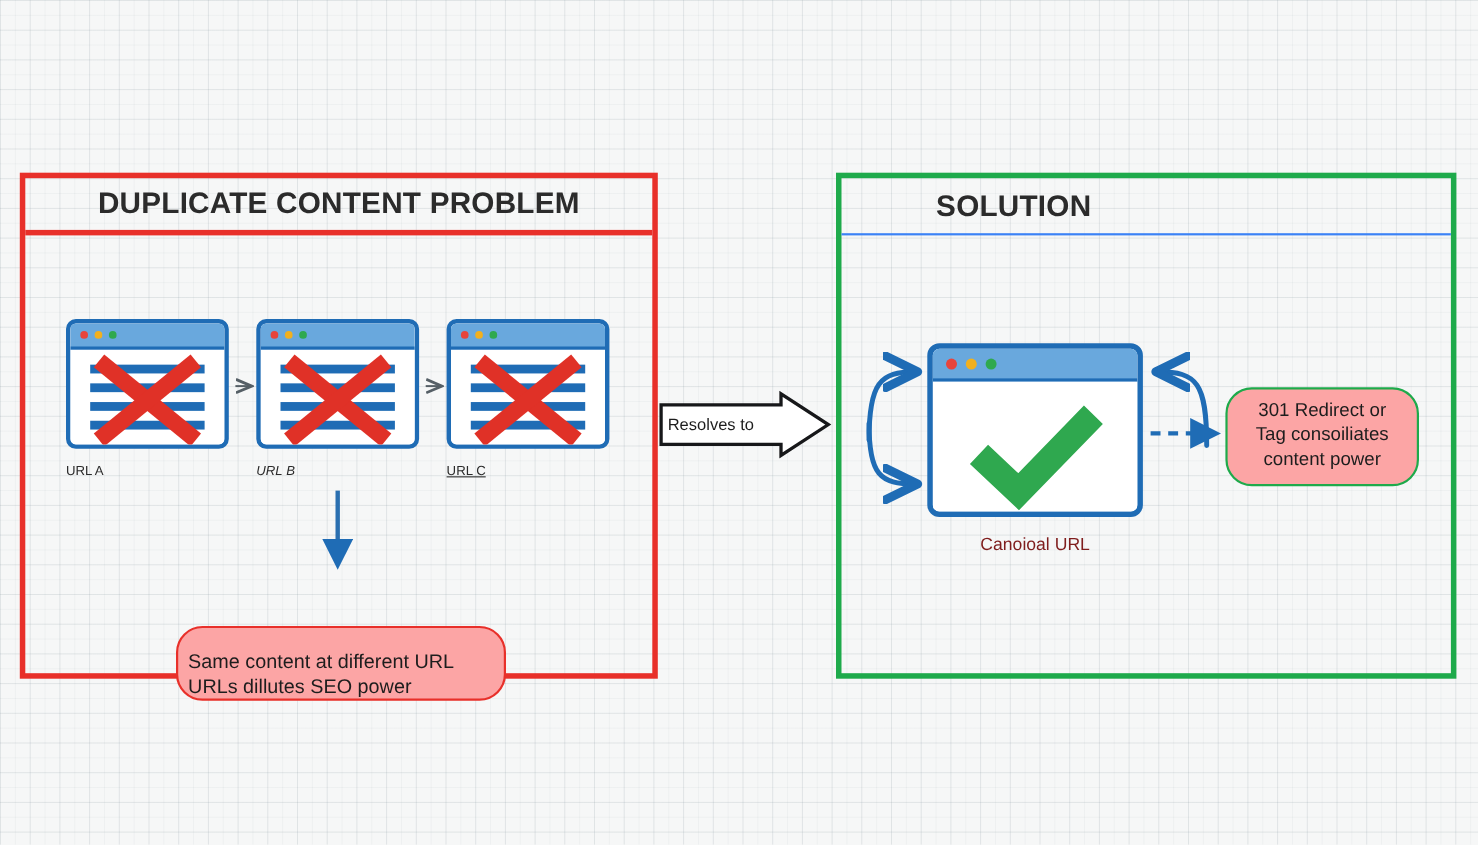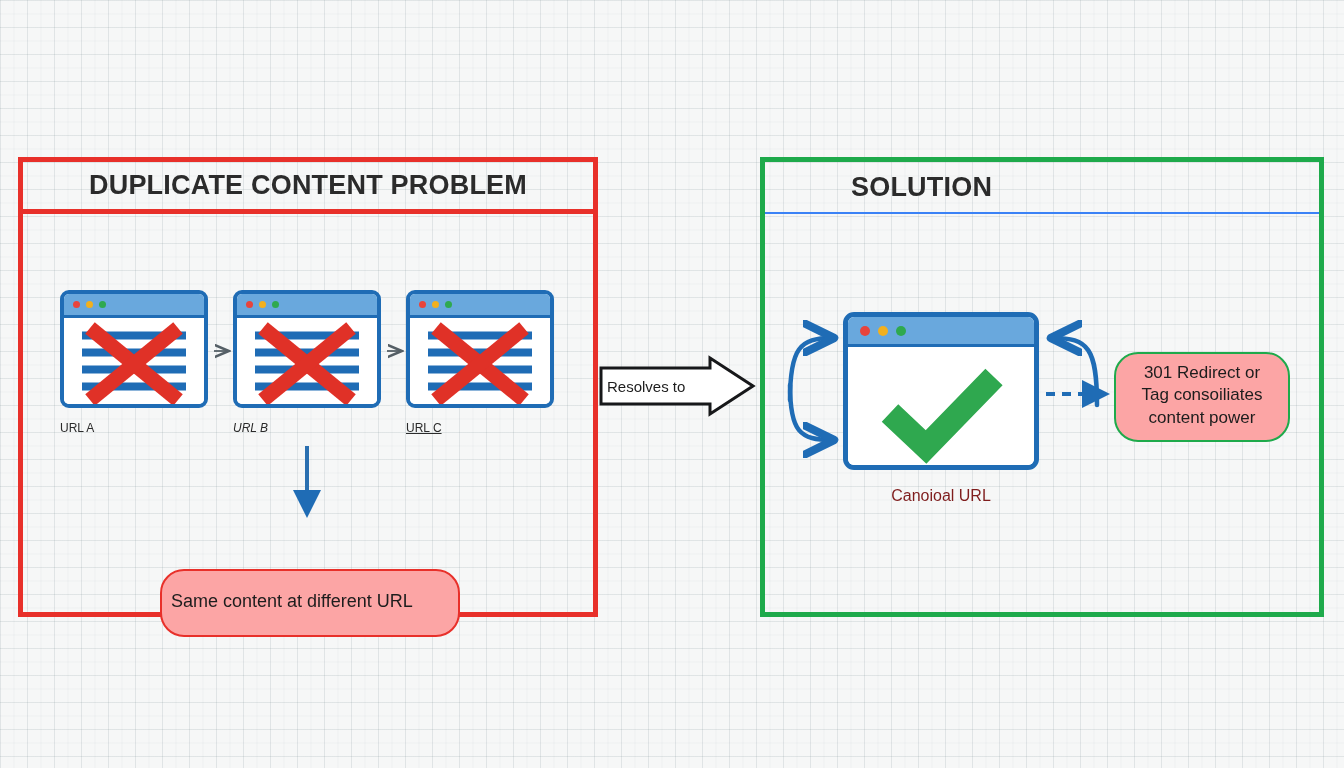--- a/index.html
+++ b/index.html
@@ -283,20 +283,21 @@
     <svg class="cross" viewBox="0 0 140 92" preserveAspectRatio="none">
       <line x1="26" y1="10" x2="114" y2="82" stroke="#e03127" stroke-width="15"></line>
       <line x1="114" y1="10" x2="26" y2="82" stroke="#e03127" stroke-width="15"></line>
     </svg>
   </div>
 </div>
 <div class="win-label" id="label-c">URL C</div>
 
 <div class="callout" id="callout-problem">
   <div>Same content at different URL</div>
+  <div>URLs dillutes SEO power</div>
 </div>
 
 <div id="resolves-arrow">
   <svg width="158" height="62" viewBox="0 0 158 62">
     <polygon points="3,13 112,13 112,3 155,31 112,59 112,49 3,49" fill="#ffffff" stroke="#17181a" stroke-width="3" stroke-linejoin="miter"></polygon>
   </svg>
   <span class="arrow-text">Resolves to</span>
 </div>
 
 <div class="panel" id="solution-panel">

